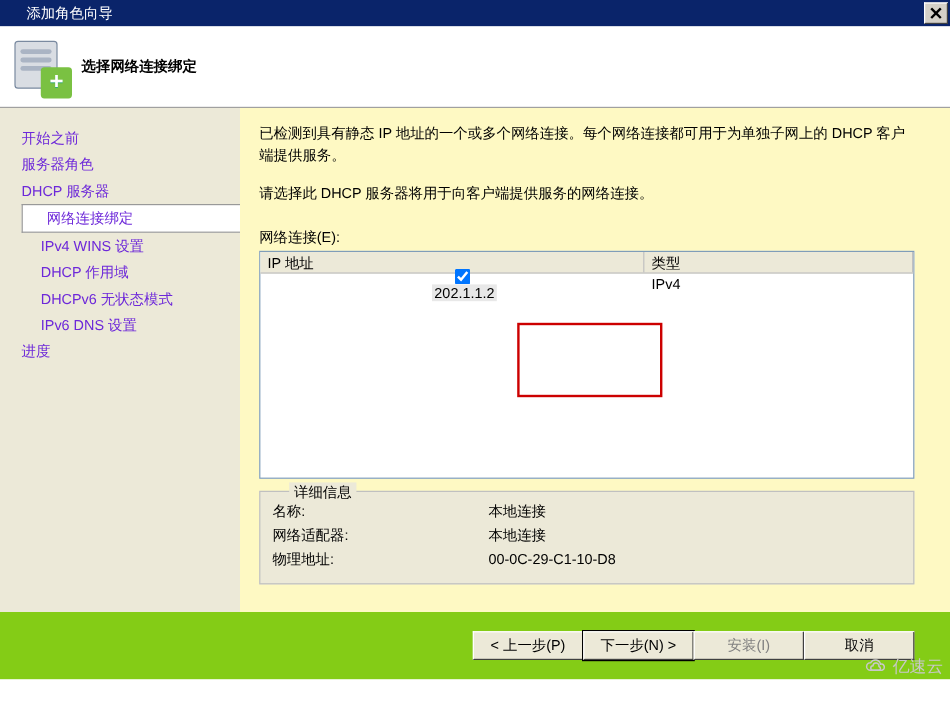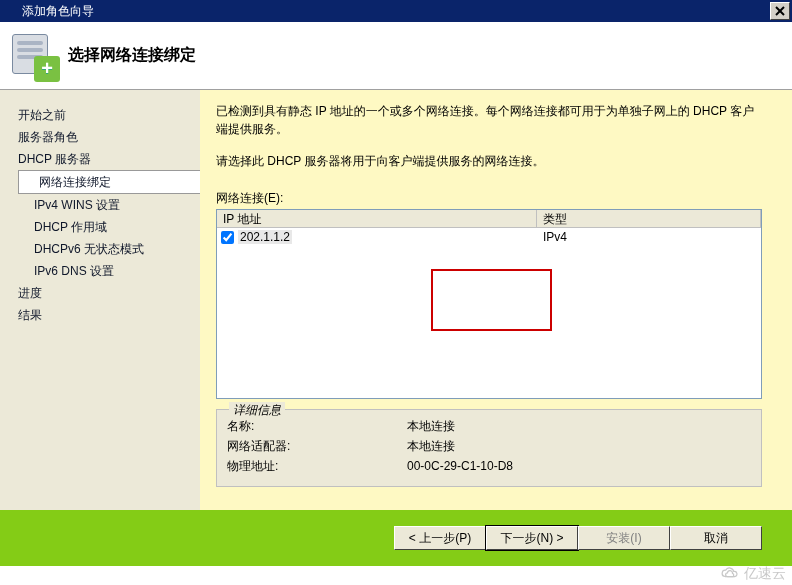--- a/index.html
+++ b/index.html
@@ -23,67 +23,67 @@
   .header-icon { width:48px; height:48px; position:relative; margin-right:10px; }
   .header-icon .srv { width:36px; height:40px; background:#d9dde3; border:1px solid #7a8aa0;
                       border-radius:3px; position:absolute; top:2px; left:2px; }
   .header-icon .srv::before { content:""; position:absolute; left:4px; right:4px; top:6px;
                               height:4px; background:#aab4c4; border-radius:2px;
                               box-shadow:0 7px 0 #aab4c4, 0 14px 0 #aab4c4; }
   .header-icon .plus { position:absolute; right:-2px; bottom:-2px; width:26px; height:26px;
                        background:#7ac142; border-radius:3px; display:flex;
                        align-items:center; justify-content:center; color:#fff;
                        font-size:20px; font-weight:bold; text-shadow:0 1px 0 #3a7; }
-  .header h1 { font-size:16px; font-weight:bold; color:#000; }
+  .header h1 { font-size:12px; font-weight:bold; color:#000; }
 
   
   .body { display:flex; height:420px; background:#ece9d8; }
   .sidebar { width:200px; padding:14px 0 0 18px; background:#ece9d8; }
-  .sidebar .item { color:#0f172a; line-height:22px; cursor:pointer; }
+  .sidebar .item { color:#6d28d9; line-height:22px; cursor:pointer; }
   .sidebar .child { padding-left:16px; }
   .sidebar .item.active { background:#fff; border:1px solid #999; border-right:none;
                           margin-right:-1px; padding-left:4px; }
   .sidebar .item.active.child { padding-left:20px; }
 
   .main { flex:1; padding:12px 30px 0 16px; position:relative; background:#fef9c3; }
   .main p { color:#000; line-height:18px; }
   .main .gap { height:14px; }
 
   .list-label { margin-top:6px; }
   .listbox { background:#fff; border:1px solid #7f9db9; height:190px; margin-top:2px; }
   .listbox-header { display:flex; background:#ece9d8; border-bottom:1px solid #c0c0c0;
                     height:18px; font-size:12px; }
   .lh-cell { padding:1px 6px; border-right:1px solid #c0c0c0; }
   .lh-ip { width:320px; }
   .lh-type { flex:1; }
   .listbox-row { display:flex; height:18px; align-items:center; }
-  .lr-ip { width:320px; display:flex; align-items:center; padding-left:4px; }
+  .lr-ip { width:320px; display:flex; align-items:center; padding-left:20px;flex-direction:column; }
   .lr-ip input[type=checkbox]{ margin-right:4px; }
   .lr-cell { padding:0 6px; }
   .sel { background:#e8e8e8; padding:0 2px; }
   .redbox { position:absolute; border:2px solid #cc0000; left:231px; top:179px;
             width:121px; height:62px; pointer-events:none; }
 
   .details { border:1px solid #c0c0c0; background:#ece9d8; margin-top:10px;
              padding:6px 10px 10px 10px; position:relative; }
-  .details-legend { position:absolute; top:-8px; left:12px; padding:0 4px;
-                    background:#ece9d8;font-style:italic; }
+  .details-legend { position:absolute; top:-8px; left:24px; padding:0 4px;
+                    background:#ece9d8; }
   .details-row { display:flex; line-height:20px; }
   .details-row .k { width:180px; }
 
   
   .footer { display:flex; justify-content:flex-end; gap:0; padding:16px 30px;
             background:#84cc16; }
   .btn { min-width:92px; height:24px; background:#ece9d8; border:1px solid #404040;
          border-top-color:#fff; border-left-color:#fff; padding:0 6px;
          font-family:inherit; font-size:12px; cursor:pointer; }
   .btn:disabled { color:#808080; cursor:default; }
   .btn.next { box-shadow:0 0 0 1px #000; }
 
-  .watermark { position:absolute; right:6px; bottom:2px; color:#c8c8c8;
+  .watermark { position:absolute; right:6px; bottom:20px; color:#c8c8c8;
                font-size:14px; display:flex; align-items:center; gap:4px;
                pointer-events:none; }
   .watermark svg { width:20px; height:14px; stroke:#c8c8c8; fill:none; stroke-width:2; }
 </style>
 </head>
 <body>
 
 <div class="titlebar">
   <span class="titlebar-text">添加角色向导</span>
   <div class="tb-btn">
@@ -106,21 +106,20 @@
   <div class="sidebar">
     <div class="item">开始之前</div>
     <div class="item">服务器角色</div>
     <div class="item">DHCP 服务器</div>
     <div class="item child active">网络连接绑定</div>
     <div class="item child">IPv4 WINS 设置</div>
     <div class="item child">DHCP 作用域</div>
     <div class="item child">DHCPv6 无状态模式</div>
     <div class="item child">IPv6 DNS 设置</div>
     <div class="item">进度</div>
-    <div class="item">结果</div>
   </div>
 
   <div class="main">
     <p>已检测到具有静态 IP 地址的一个或多个网络连接。每个网络连接都可用于为单独子网上的 DHCP 客户端提供服务。</p>
     <div class="gap"></div>
     <p>请选择此 DHCP 服务器将用于向客户端提供服务的网络连接。</p>
     <div class="gap"></div>
 
     <div class="list-label">网络连接(E):</div>
 

